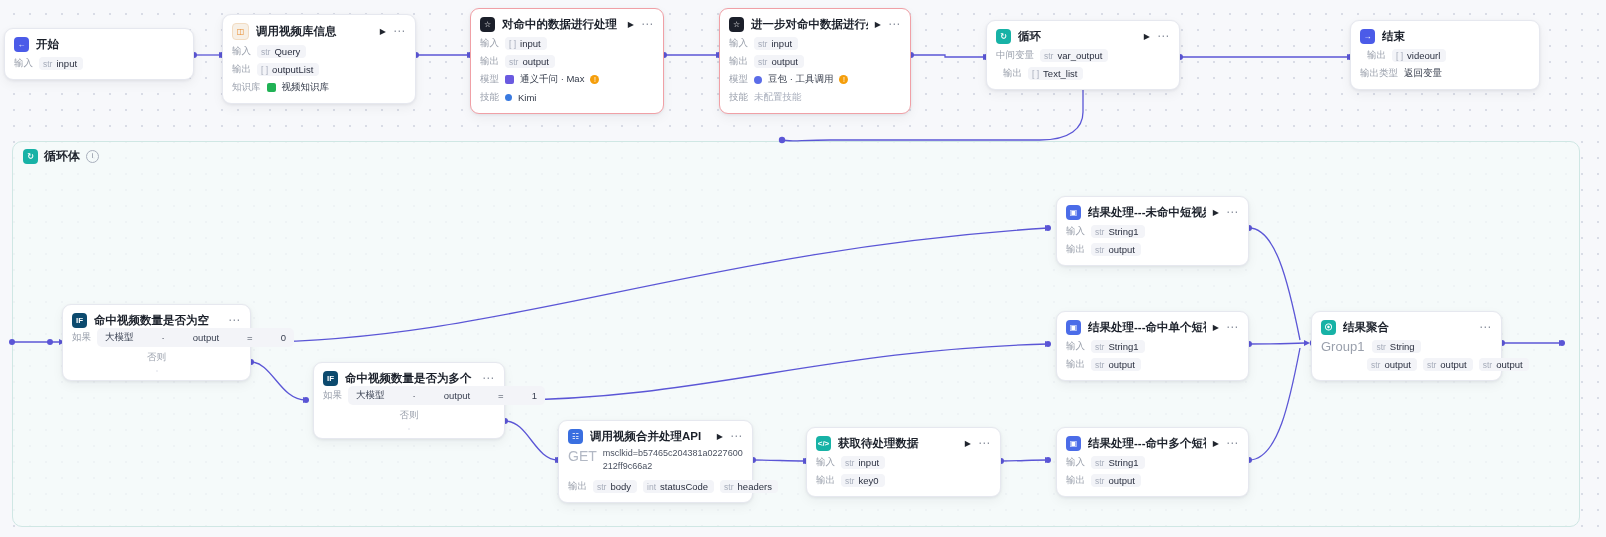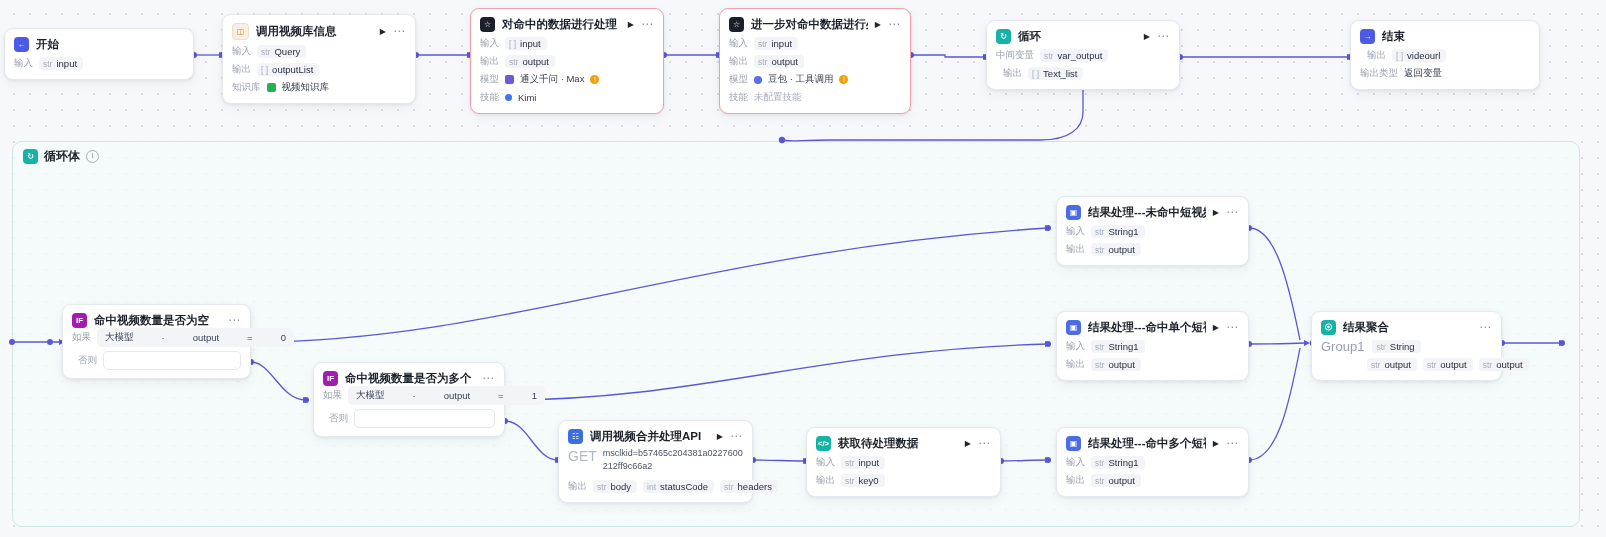--- a/index.html
+++ b/index.html
@@ -54,21 +54,21 @@
   .ic{
     width:15px;height:15px;border-radius:4px;flex:0 0 15px;
     display:flex;align-items:center;justify-content:center;
     font-size:8px;color:#fff;font-weight:bold;
   }
   .ic.blue{background:#4b5be8;}
   .ic.orange{background:#f7f0e6;color:#e98a2b;border:1px solid #f2dcc2;}
   .ic.black{background:#1b1f2a;}
   .ic.teal{background:#17b2a6;}
   .ic.codeteal{background:#17b2a6;}
-  .ic.ifteal{background:#a21caf;}
+  .ic.ifteal{background:#0c4a6e;}
   .ic.api{background:#3a6fe0;}
   .ic.res{background:#4b6ce8;}
 
   .rows{padding:4px 9px 8px 9px;}
   .row{display:flex;align-items:center;gap:6px;min-height:15px;margin-bottom:3px;}
   .row:last-child{margin-bottom:0;}
   .k{color:#9aa0ac;font-size:9.5px;white-space:nowrap;}
   .k.r{min-width:26px;text-align:right;}
   .chip{
     display:inline-flex;align-items:center;gap:4px;
@@ -88,21 +88,21 @@
   .dot-b{width:7px;height:7px;border-radius:50%;background:#3a7ae0;display:inline-block;}
   .dot-p{width:8px;height:8px;border-radius:50%;background:#5b6ce8;display:inline-block;}
 
   
   .cond-row{display:flex;align-items:center;gap:6px;padding:0 9px 4px 9px;}
   .cond-box{
     flex:1;display:flex;align-items:center;gap:28px;
     background:#f3f4f8;border-radius:5px;padding:3px 8px;
   }
   .cond-box .seg{font-size:9.5px;color:#3a4152;white-space:nowrap;}
-  .else-row{display:flex;align-items:center;gap:6px;padding:0 9px 8px 15px;}
+  .else-row{display:flex;align-items:center;gap:6px;padding:0 9px 8px 9px;flex-direction:column;}
   .else-box{flex:1;height:17px;border:1px solid #e6e8ef;border-radius:5px;background:#fff;}
 
   
   .api-url{padding:3px 9px 2px 9px;display:flex;gap:6px;align-items:flex-start;}
   .api-url .m{color:#b2b8c4;font-size:14px;padding-top:1px;}
   .api-url .u{font-size:9px;color:#4a5160;line-height:13px;word-break:break-all;}
 
   
   .agg-rows{padding:4px 9px 9px 9px;}
   .agg-line{display:flex;align-items:center;gap:8px;margin-bottom:4px;}

